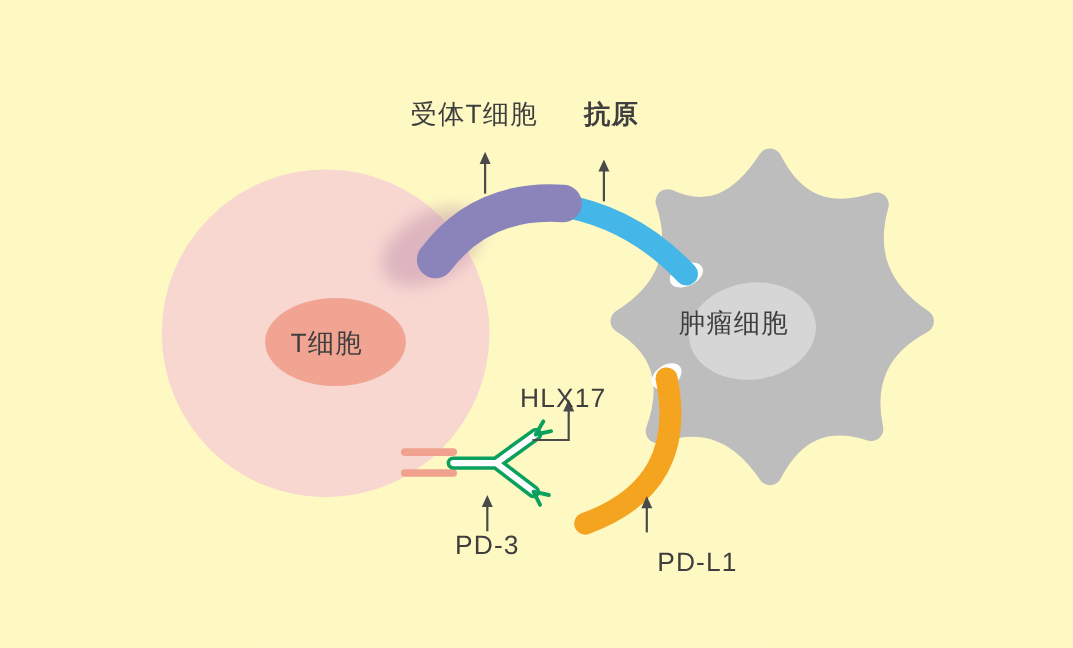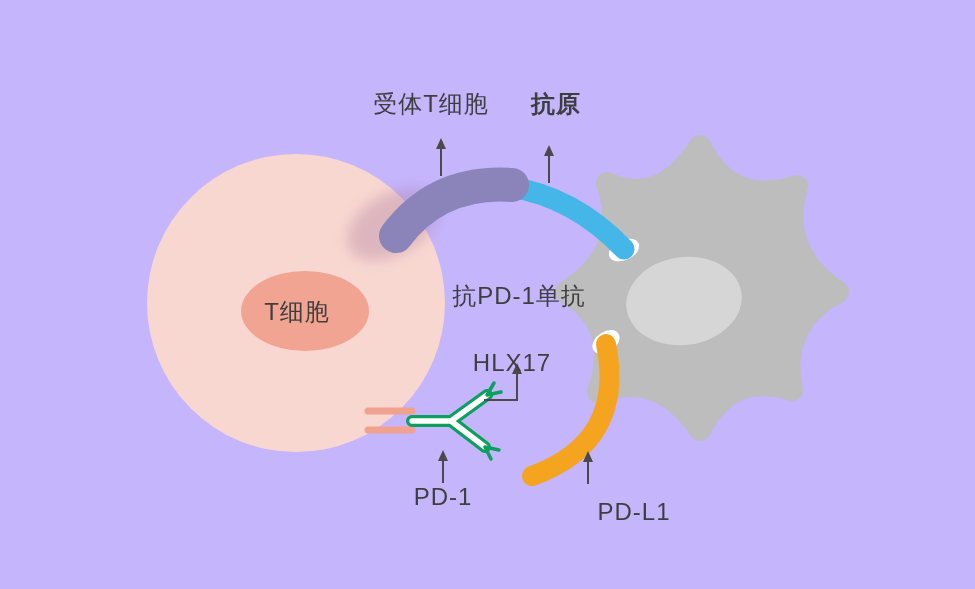--- a/index.html
+++ b/index.html
@@ -1,19 +1,19 @@
 <!DOCTYPE html>
 <html><head>
 <meta charset="utf-8">
 <style>
   html,body{margin:0;padding:0;background:#ffffff;}
   .stage{
     position:relative;
     width:975px;height:589px;
-    background:#c4b5fd;
+    background:#fef9c3;
     overflow:hidden;
     font-family:"Liberation Sans", sans-serif;
   }
   .stage svg{position:absolute;left:0;top:0;}
   .label{
     position:absolute;
     transform:translate(-50%,-50%);
     font-size:24px;
     color:#3e3e3e;
     white-space:nowrap;
@@ -79,24 +79,24 @@
 
       <line x1="588" y1="484" x2="588" y2="460"></line>
       <polygon stroke="none" points="588,451 583,462 593,462"></polygon>
     </g>
   </svg>
 
   <div class="label" style="left:431px;top:104px;">受体T细胞</div>
 
   <div class="label" style="left:556px;top:104px;font-weight:bold;">抗原</div>
 
-  <div class="label" style="left:519px;top:296px;">抗PD-1单抗</div>
 
   <div class="label" style="left:512px;top:332px;margin-top:31px;">HLX17</div>
 
+  <div class="label" style="left:667px;top:294px;">肿瘤细胞</div>
 
   <div class="label" style="left:297px;top:312px;">T细胞</div>
 
-  <div class="label" style="left:443px;top:497px;">PD-1</div>
+  <div class="label" style="left:443px;top:497px;">PD-3</div>
 
   <div class="label" style="left:606px;top:512px;margin-left:28px;">PD-L1</div>
 
 </div>
 
 </body></html>

